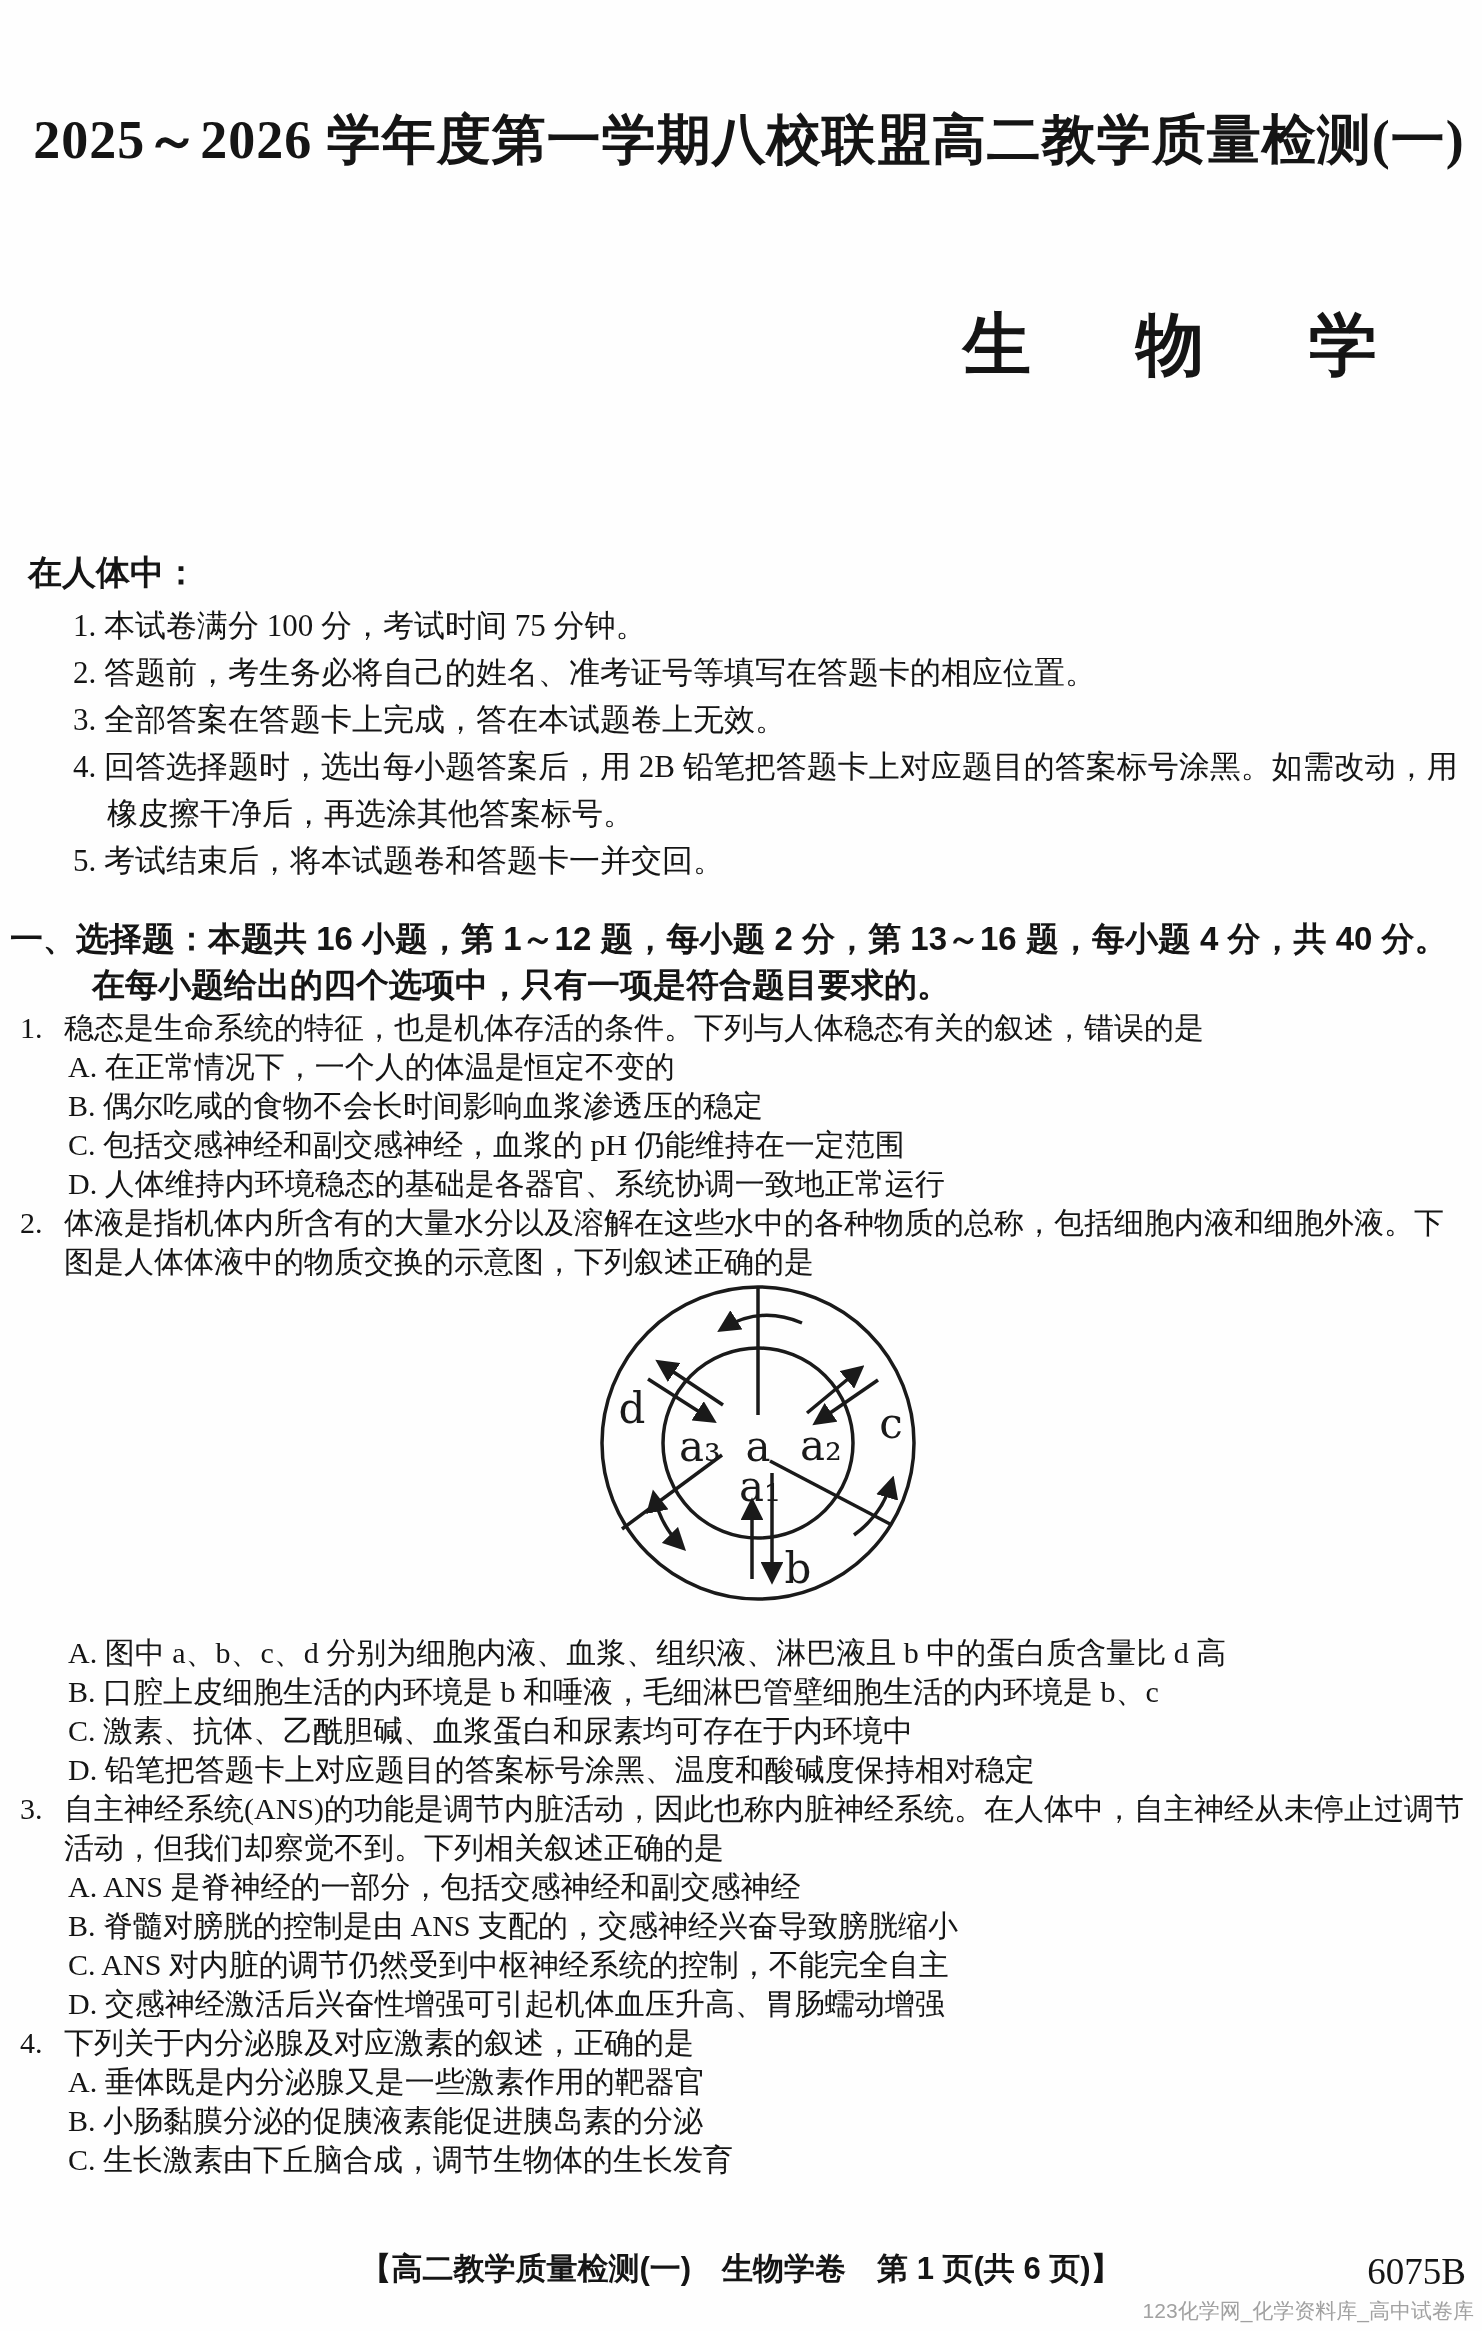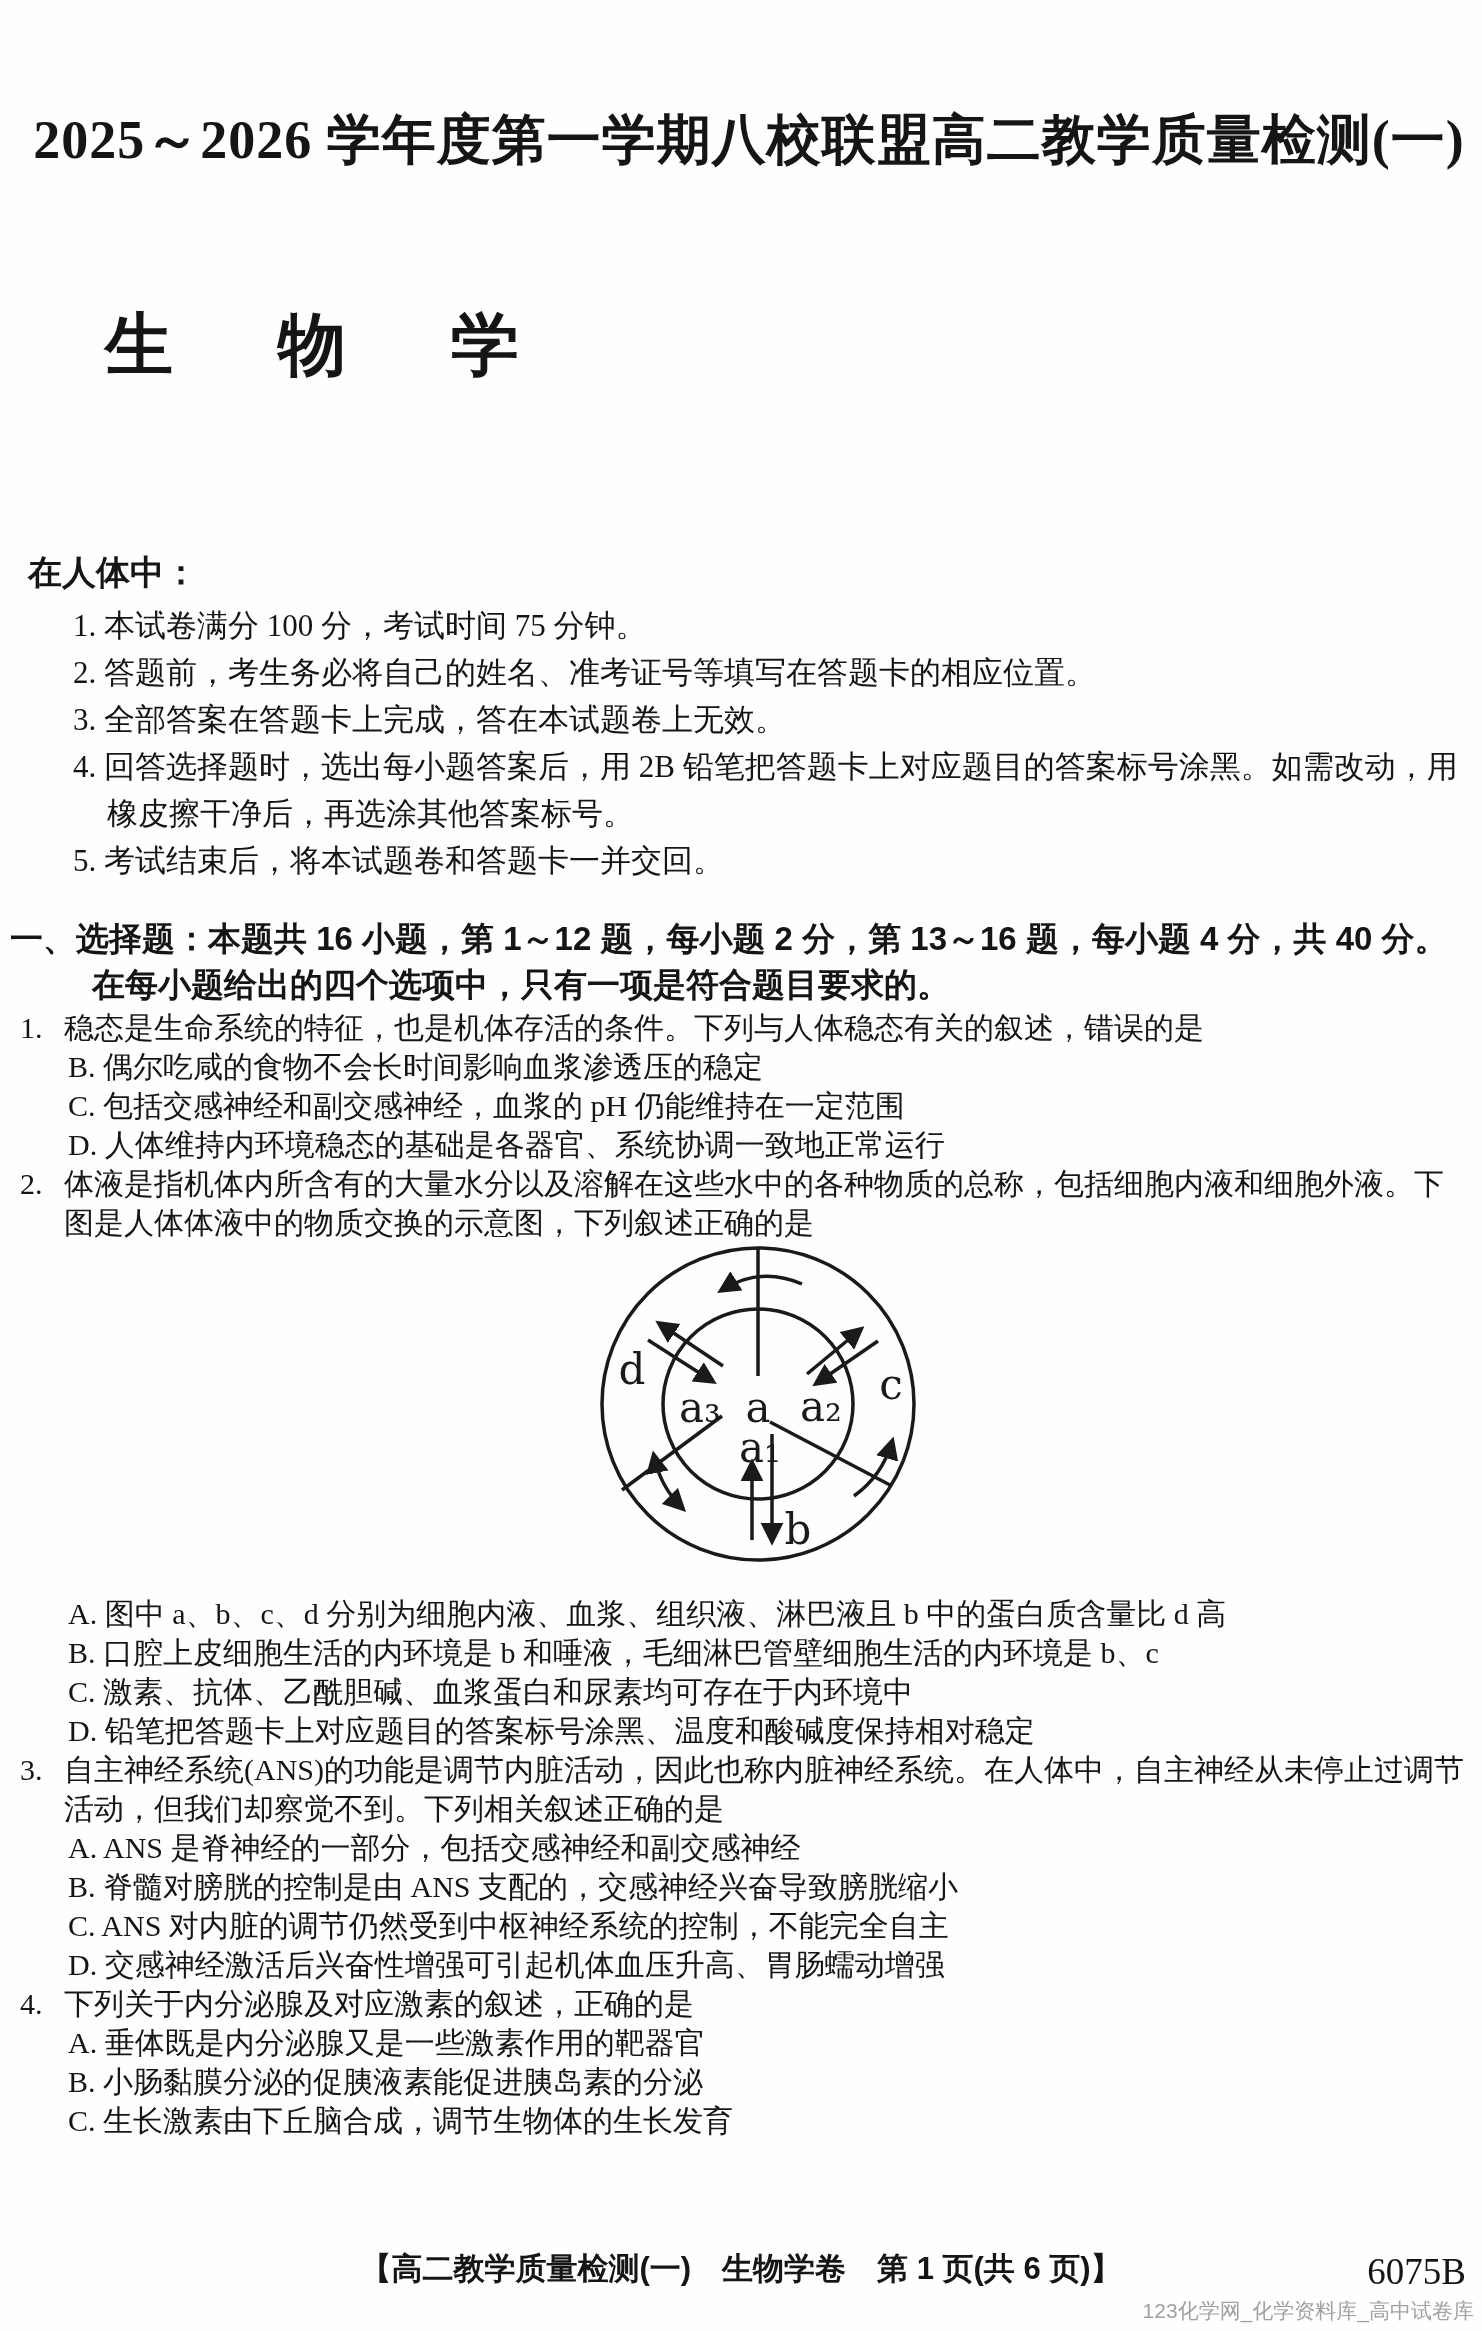--- a/index.html
+++ b/index.html
@@ -8,21 +8,21 @@
     font-family:"Liberation Serif","DejaVu Serif",serif;color:#151515;
     overflow:hidden;
   }
   .abs{position:absolute;}
   .exam-title{
     top:108px;left:8px;width:100%;text-align:center;
     font-weight:bold;font-size:54px;line-height:1.2;
     font-family:"Liberation Serif","DejaVu Serif",serif;letter-spacing:1px;
   }
   .subject-title{
-    top:300px;left:0;width:100%;text-align:left;
+    top:300px;left:0;width:100%;text-align:right;
     font-weight:bold;font-size:68px;
     font-family:"Liberation Sans","DejaVu Sans",sans-serif;
     letter-spacing:105px;text-indent:105px;white-space:nowrap;
   }
   .notice-head{
     top:550px;left:28px;
     font-family:"Liberation Sans","DejaVu Sans",sans-serif;
     font-weight:bold;font-size:34px;
   }
   .notice-list{top:602px;left:73px;width:1392px;font-size:31px;line-height:47px;}
@@ -77,20 +77,21 @@
 
 <div class="abs section-head">一、选择题：本题共 16 小题，第 1～12 题，每小题 2 分，第 13～16 题，每小题 4 分，共 40 分。在每小题给出的四个选项中，只有一项是符合题目要求的。</div>
 
 <div class="abs questions">
 
   <div>
     <div class="q-stem">
       <span class="q-num">1.</span>
       <span class="q-text">稳态是生命系统的特征，也是机体存活的条件。下列与人体稳态有关的叙述，错误的是</span>
     </div>
+    <div class="q-option">A. 在正常情况下，一个人的体温是恒定不变的</div>
     <div class="q-option">B. 偶尔吃咸的食物不会长时间影响血浆渗透压的稳定</div>
     <div class="q-option">C. 包括交感神经和副交感神经，血浆的 pH 仍能维持在一定范围</div>
     <div class="q-option">D. 人体维持内环境稳态的基础是各器官、系统协调一致地正常运行</div>
   </div>
 
   <div>
     <div class="q-stem">
       <span class="q-num">2.</span>
       <span class="q-text">体液是指机体内所含有的大量水分以及溶解在这些水中的各种物质的总称，包括细胞内液和细胞外液。下图是人体体液中的物质交换的示意图，下列叙述正确的是</span>
     </div>

